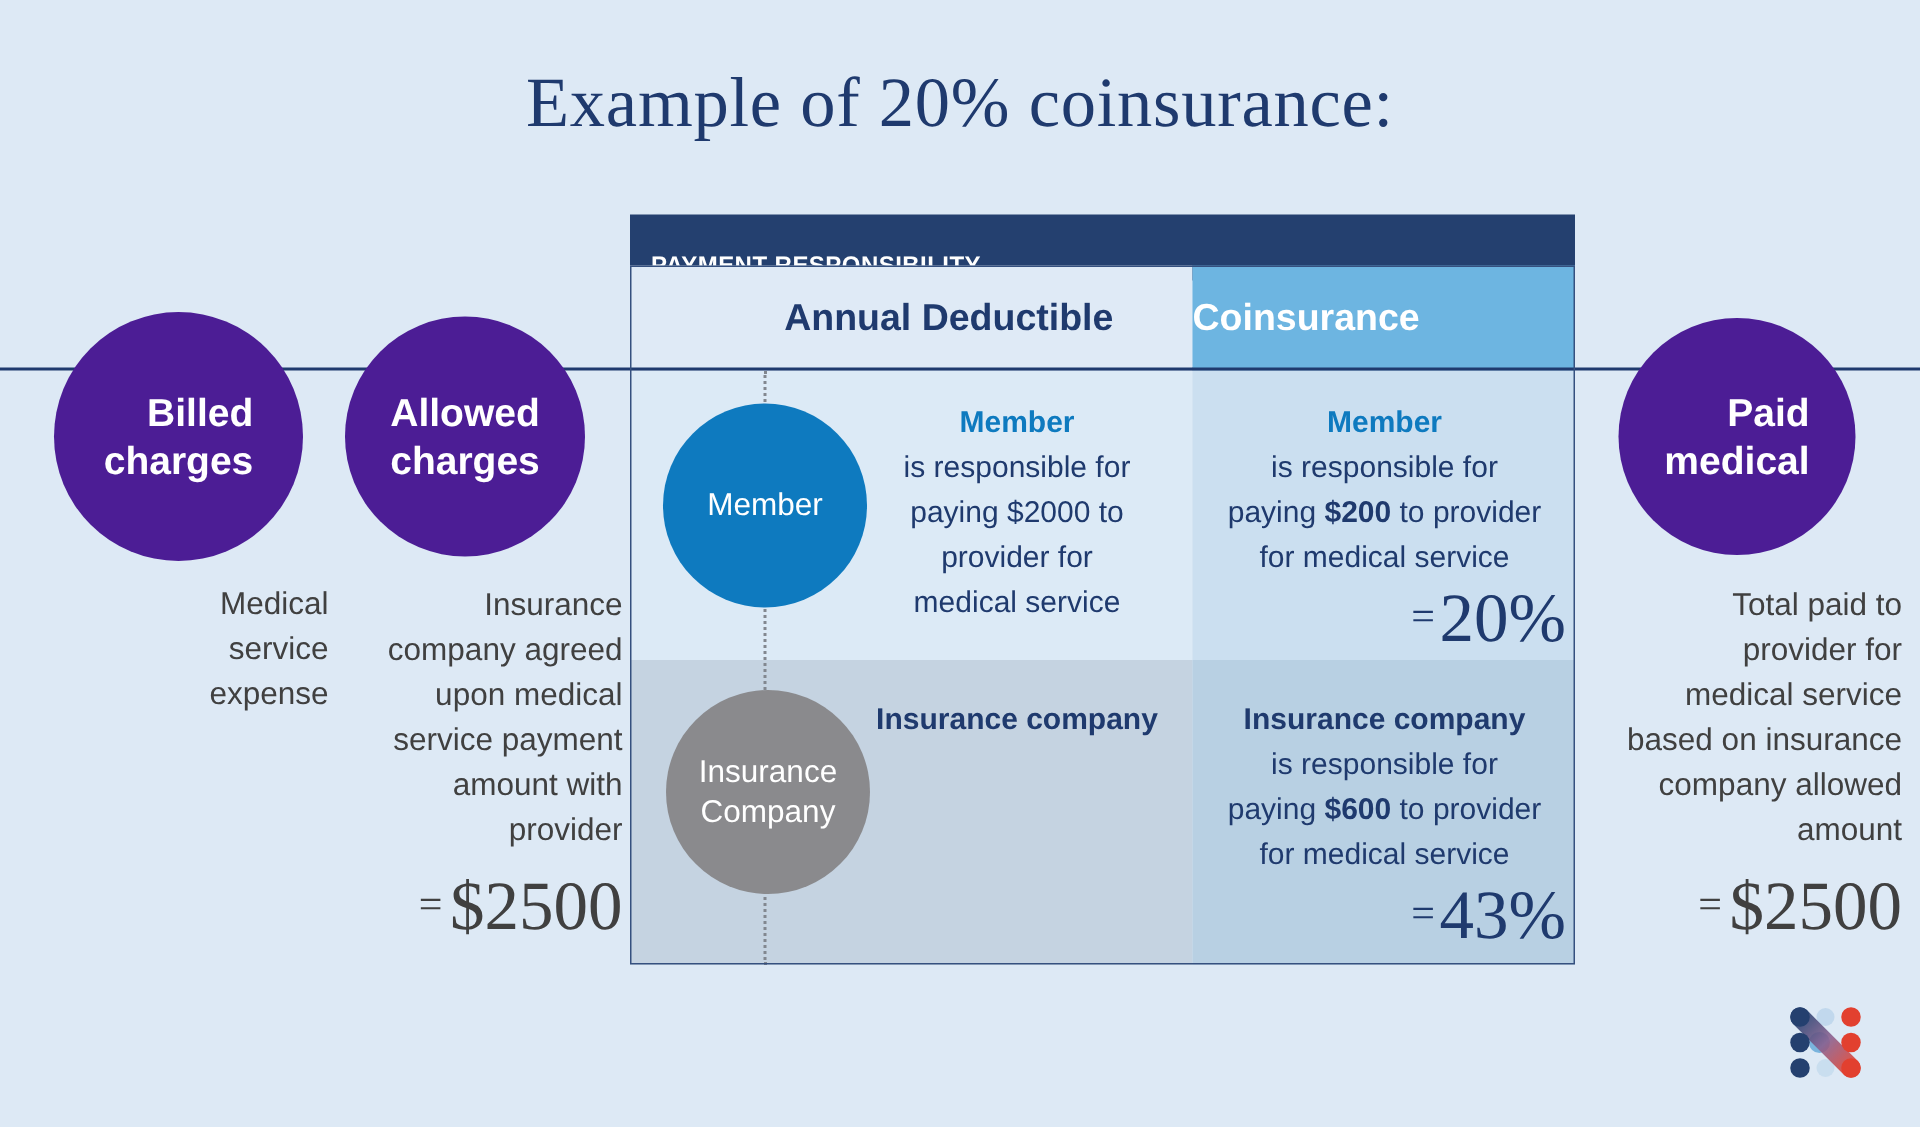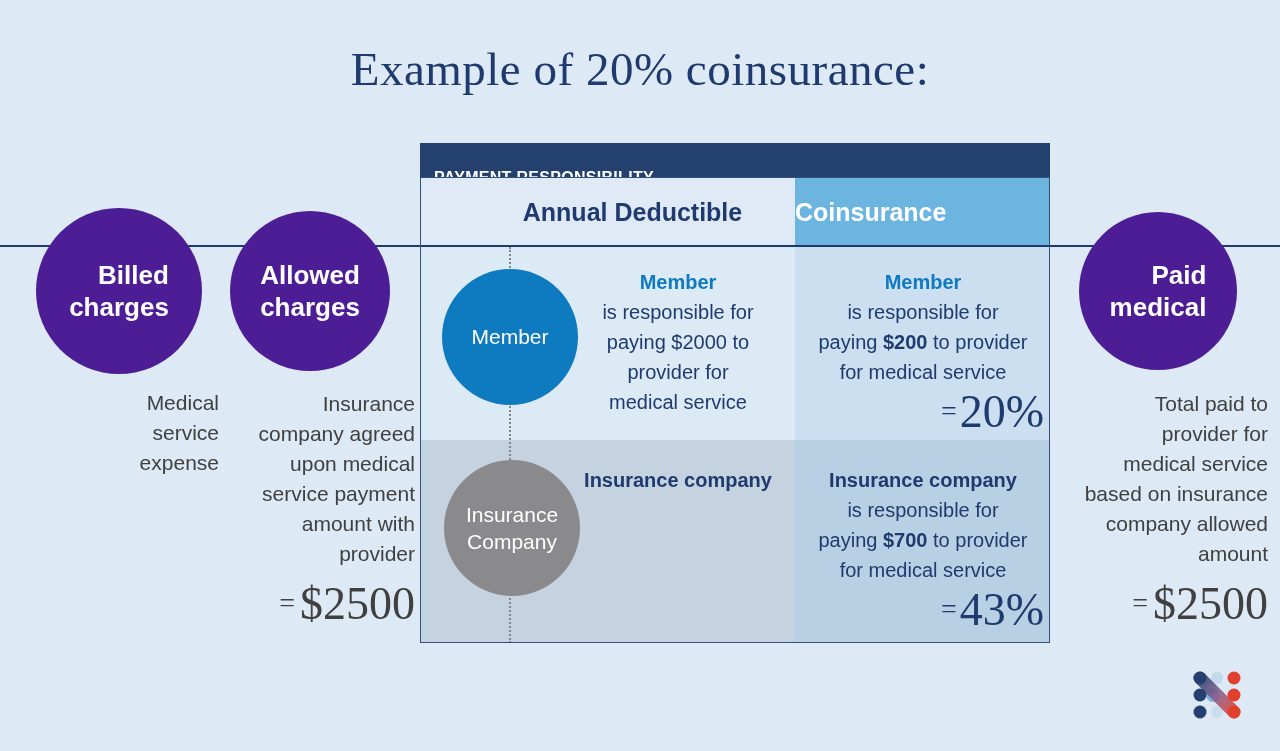--- a/index.html
+++ b/index.html
@@ -182,21 +182,21 @@
       <div class="percent-line"><span class="eq">=</span><span>20%</span></div>
     </div>
 
     <div class="cell-text ct-ins-annual">
       <div class="cell-heading">Insurance company</div>
     </div>
 
     <div class="cell-text ct-ins-coins">
       <div class="cell-heading">Insurance company</div>
       <div>is responsible for</div>
-      <div><span>paying </span><span class="b">$700</span><span> to provider</span></div>
+      <div><span>paying </span><span class="b">$600</span><span> to provider</span></div>
       <div>for medical service</div>
       <div class="percent-line"><span class="eq">=</span><span>43%</span></div>
     </div>
   </div>
 
   <div class="logo">
     <svg width="50" height="50" viewBox="0 0 50 50" xmlns="http://www.w3.org/2000/svg">
       <defs>
         <linearGradient id="ng" x1="0" y1="0" x2="1" y2="1">
           <stop offset="0" stop-color="#24406f"></stop>

